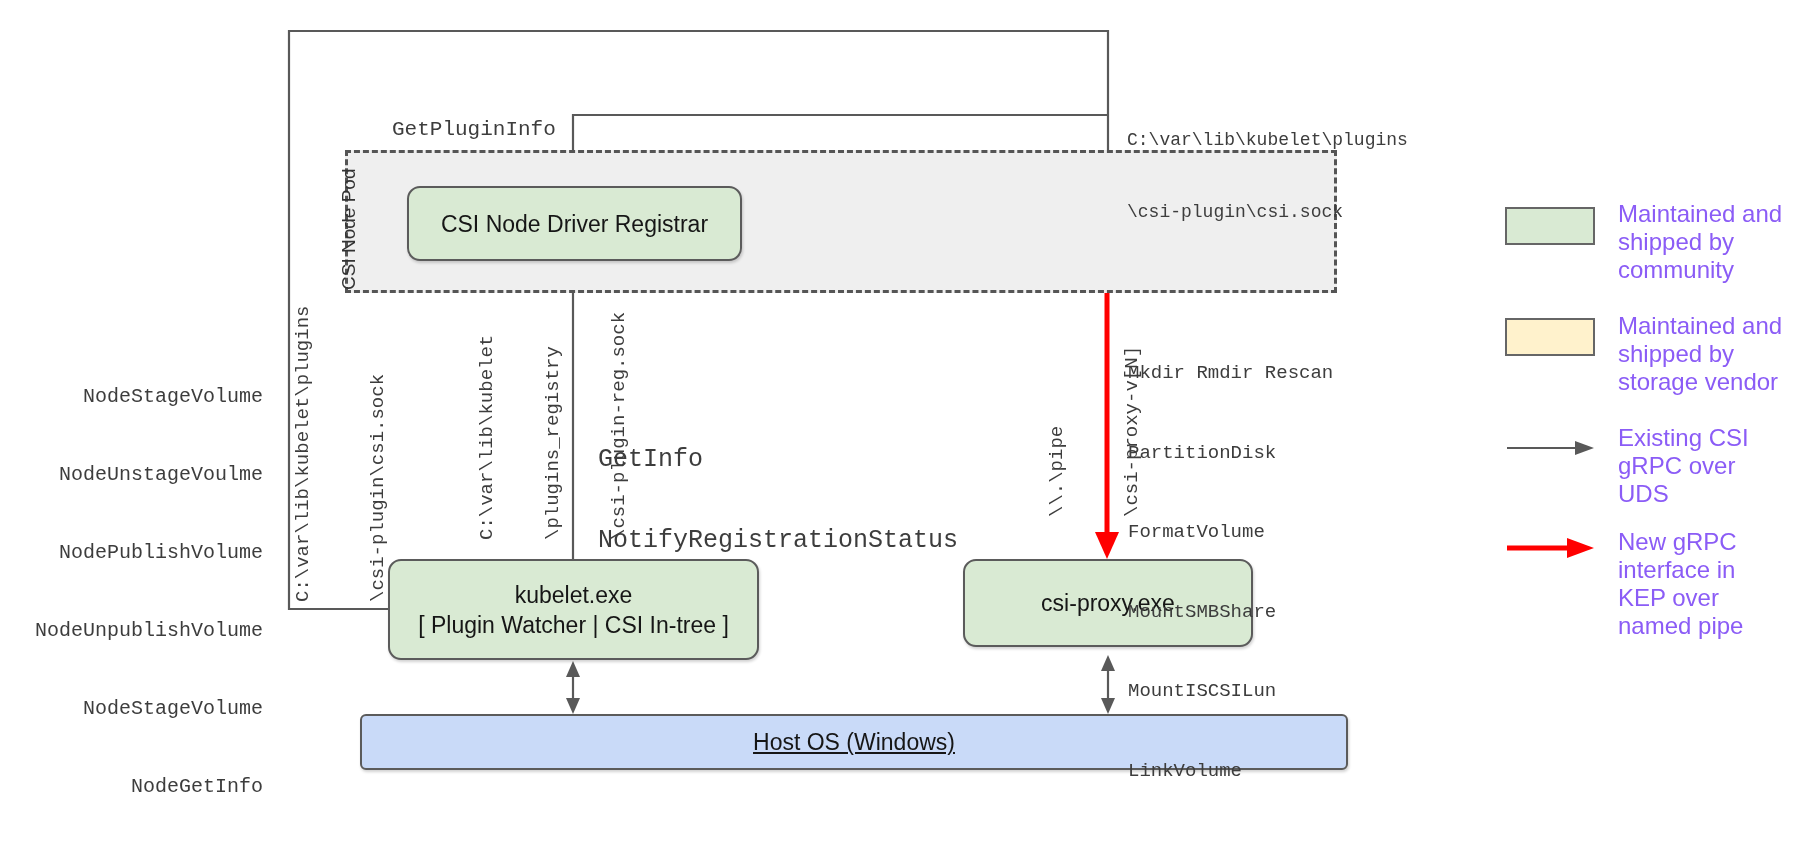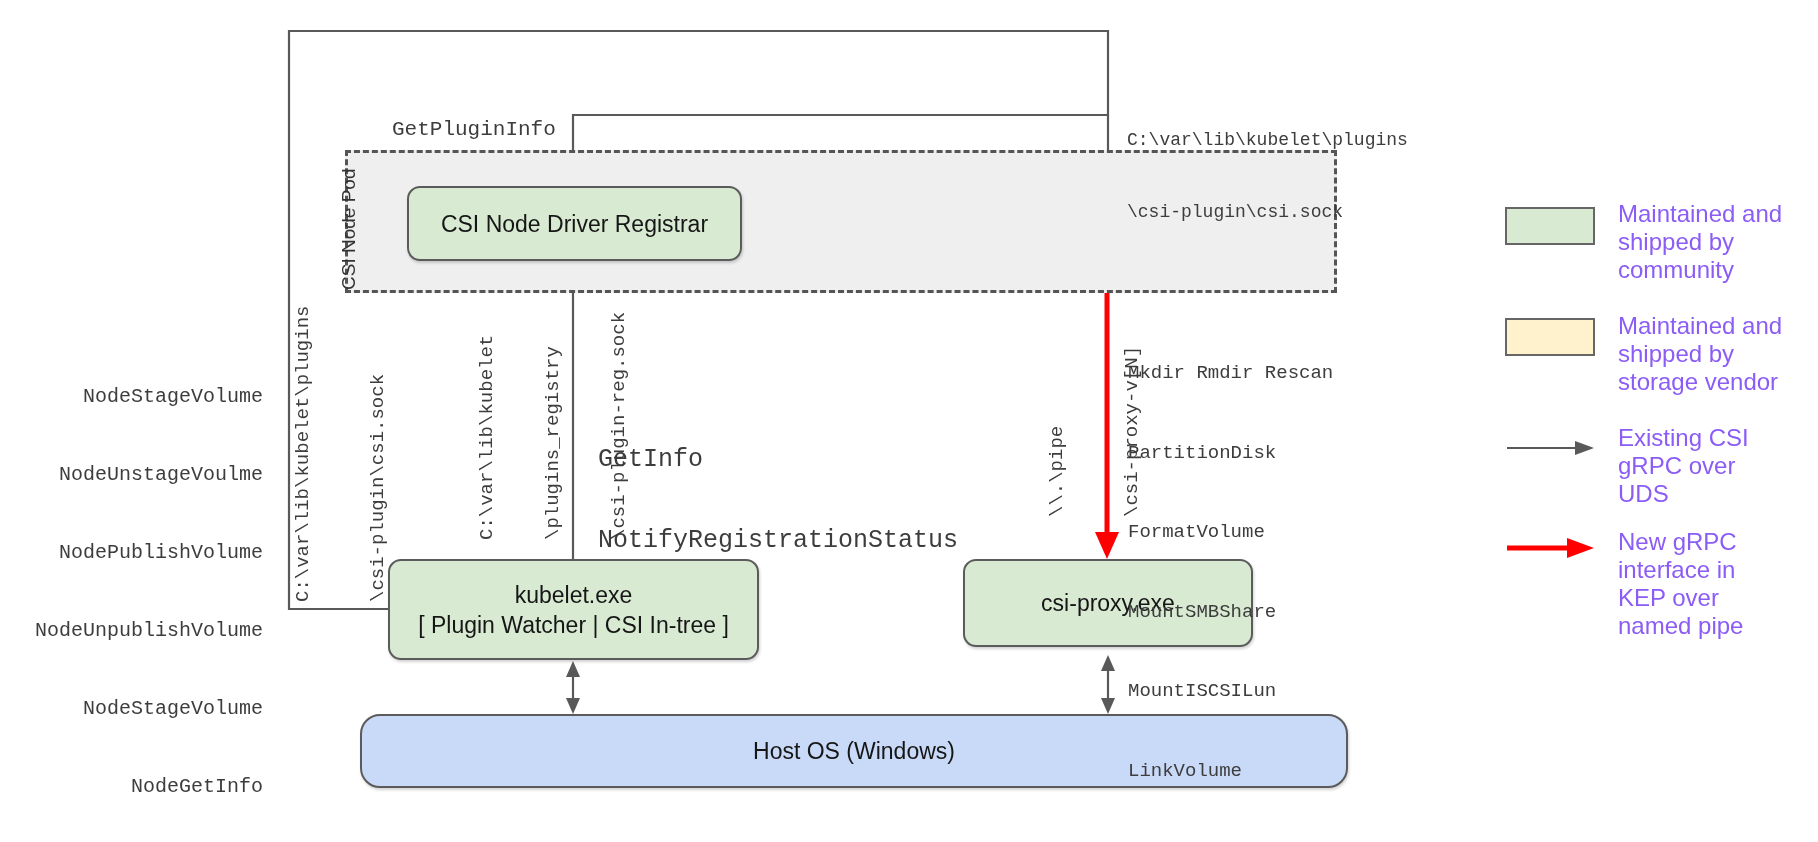--- a/index.html
+++ b/index.html
@@ -23,21 +23,21 @@
     box-sizing:border-box;color:#161616;font-size:23px;text-align:center;
     box-shadow:1px 2px 3px rgba(0,0,0,0.18);line-height:30px;
   }
   .box-green{background:var(--community-fill);}
   .box-yellow{background:var(--vendor-fill);}
   .box-blue{background:var(--os-fill);}
   .registrar{left:407px;top:186px;width:335px;height:75px;align-items:center;}
   .plugin{left:933px;top:186px;width:350px;height:75px;}
   .kubelet{left:388px;top:559px;width:371px;height:101px;text-align:right;}
   .csiproxy{left:963px;top:559px;width:290px;height:88px;}
-  .hostos{left:360px;top:714px;width:988px;height:74px;border-radius:20px;}
+  .hostos{left:360px;top:714px;width:988px;height:56px;border-radius:6px;text-decoration:underline;}
 
   .mono{font-family:"Liberation Mono",monospace;color:#3d3d3d;}
   .rpc-list{position:absolute;font-size:20px;line-height:26px;white-space:pre;}
   .node-rpcs{left:33px;top:332px;width:230px;text-align:right;}
   .proxy-rpcs{left:1128px;top:307px;font-size:19px;line-height:26.5px;text-align:left;}
   .reg-rpcs{position:absolute;left:598px;top:392px;font-size:25px;line-height:27px;white-space:pre;}
 
   .pathlabel{position:absolute;font-size:18px;line-height:24px;white-space:pre;}
   .getplugininfo{
     position:absolute;left:392px;top:118px;font-size:21px;white-space:pre;

